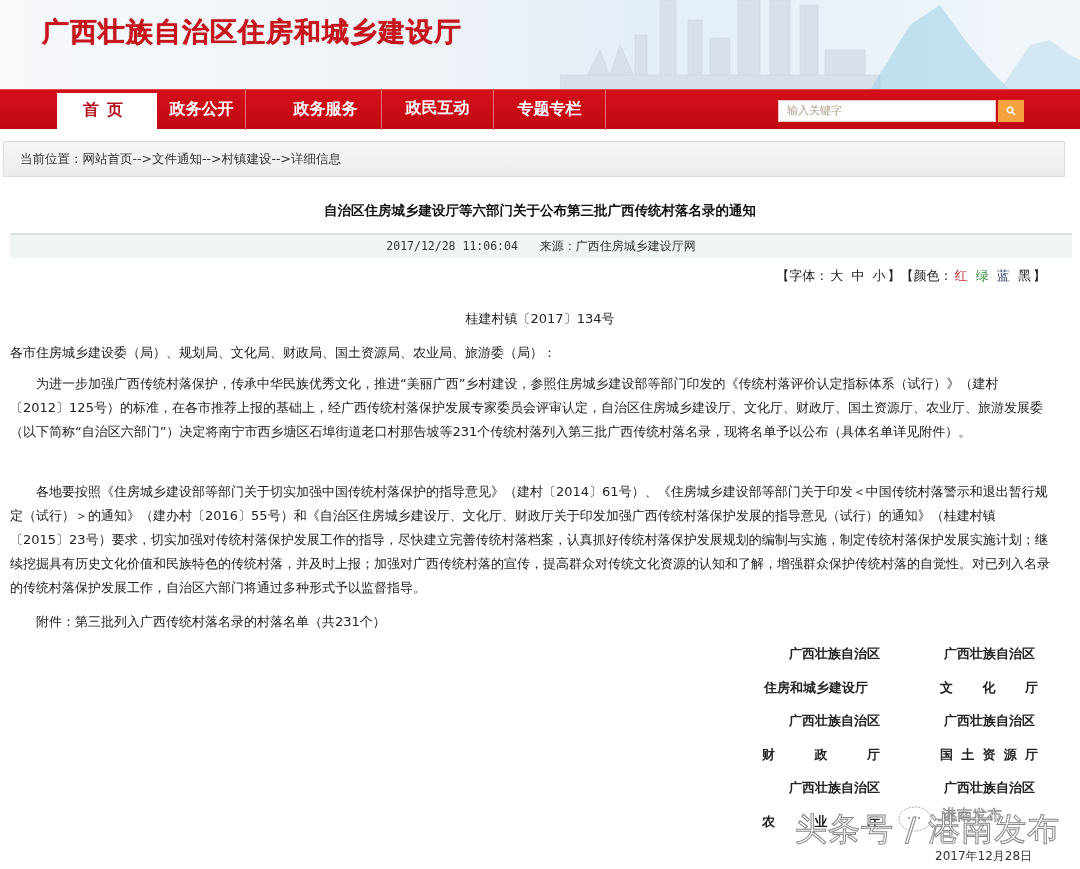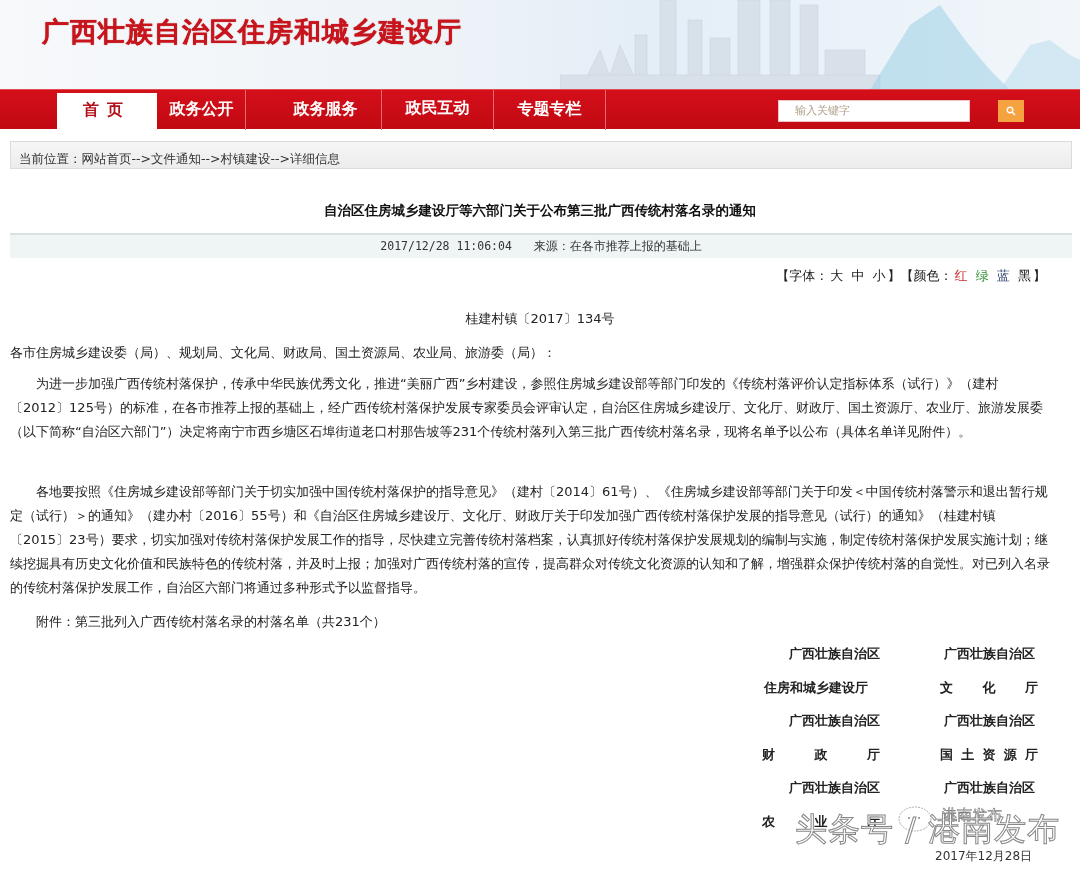--- a/index.html
+++ b/index.html
@@ -36,35 +36,35 @@
       position: absolute; top: 0; height: 40px; line-height: 38px;
       font-family: "DejaVu Serif", serif; font-weight: bold; font-size: 16px;
       color: #ffffff; text-align: center;
       border-right: 1px solid #e86a70;
     }
     .nav-item.active {
       background: #ffffff; color: #b3121c; border-right: none; top: 3px; height: 37px; line-height: 34px;
       letter-spacing: 8px;
     }
     .search-box {
-      position: absolute; left: 778px; top: 10px; width: 192px; height: 22px;
+      position: absolute; left: 778px; top: 10px; width: 218px; height: 22px;
       background: #fff; border: 1px solid #f1c5c7;
-      font-size: 11px; color: #b0a08a; padding-left: 16px; line-height: 20px;
+      font-size: 11px; color: #b0a08a; padding-left: 8px; line-height: 20px;
     }
     .search-btn {
       position: absolute; left: 998px; top: 10px; width: 26px; height: 22px;
       background: #f4a340; display: flex; align-items: center; justify-content: center;
     }
 
     
     .breadcrumb {
-      position: absolute; left: 10px; top: 141px; width: 1062px; height: 28px;
+      position: absolute; left: 3px; top: 141px; width: 1062px; height: 36px;
       background: linear-gradient(#f6f6f6, #ececec);
       border: 1px solid #dcdcdc;
-      font-size: 12.5px; color: #333; line-height: 34px; padding-left: 8px;
+      font-size: 12.5px; color: #333; line-height: 34px; padding-left: 16px;
     }
 
     
     .article-title {
       position: absolute; left: 0; top: 202px; width: 1080px; text-align: center;
       font-size: 13.5px; font-weight: bold; color: #111;
     }
     .meta-bar {
       position: absolute; left: 10px; top: 233px; width: 1062px; height: 25px;
       background: #eef5f4; border-top: 2px solid #d9e2e1;
@@ -159,21 +159,21 @@
       <line x1="6" y1="6" x2="9" y2="9" stroke="#fff" stroke-width="1.4"></line>
     </svg>
   </div>
 </div>
 
 <div class="breadcrumb">当前位置：网站首页--&gt;文件通知--&gt;村镇建设--&gt;详细信息</div>
 
 <div class="article-title">自治区住房城乡建设厅等六部门关于公布第三批广西传统村落名录的通知</div>
 <div class="meta-bar">
   <span class="date">2017/12/28 11:06:04</span>
-  <span>来源：在各市推荐上报的基础上</span>
+  <span>来源：广西住房城乡建设厅网</span>
 </div>
 
 <div class="tools">
   <span style="margin:0">【字体：</span><span>大</span>
   <span>中</span>
   <span>小</span><span style="margin:0">】【颜色：</span><span class="c-red">红</span>
   <span class="c-green">绿</span>
   <span class="c-blue">蓝</span>
   <span class="c-black">黑</span><span style="margin:0">】</span>
 </div>

